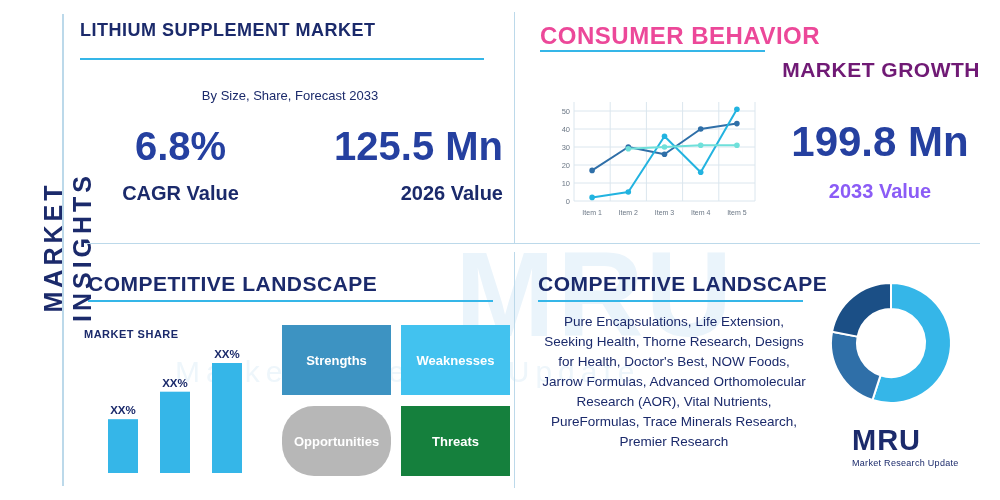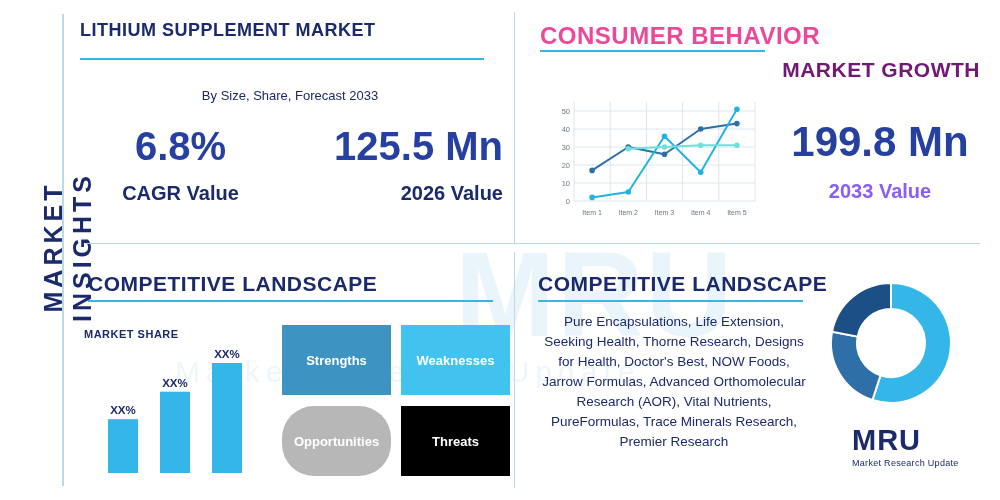--- a/index.html
+++ b/index.html
@@ -213,21 +213,21 @@
           <text x="75" y="41.69565217391305" text-anchor="middle" font-size="11.5" font-weight="bold" fill="#1b2a6b" font-family="&quot;Liberation Sans&quot;, sans-serif">XX%</text>
           <text x="127" y="13" text-anchor="middle" font-size="11.5" font-weight="bold" fill="#1b2a6b" font-family="&quot;Liberation Sans&quot;, sans-serif">XX%</text>
         </g>
     </svg>
   </div>
 
   <div class="swot">
     <div class="swot-cell" id="swot0" style="left: 0px; top: 0px; background: rgb(61, 147, 194);">Strengths</div>
     <div class="swot-cell" id="swot1" style="left: 119px; top: 0px; background: rgb(66, 194, 239);">Weaknesses</div>
     <div class="swot-cell" id="swot2" style="left: 0px; top: 81px; background: rgb(183, 183, 183); border-radius: 32px;">Opportunities</div>
-    <div class="swot-cell" id="swot3" style="left: 119px; top: 81px; background: #000000;">Threats</div>
+    <div class="swot-cell" id="swot3" style="left: 119px; top: 81px; background: #15803d;">Threats</div>
   </div>
 
   <div class="cl2-title">COMPETITIVE LANDSCAPE</div>
   <div class="cl2-underline"></div>
   <div class="companies">Pure Encapsulations, Life Extension, Seeking Health, Thorne Research, Designs for Health, Doctor's Best, NOW Foods, Jarrow Formulas, Advanced Orthomolecular Research (AOR), Vital Nutrients, PureFormulas, Trace Minerals Research, Premier Research</div>
 
   <div class="donut">
     <svg width="130" height="130" viewBox="0 0 130 130">
       <g id="donut-slices">
           <path d="M65 5 A60 60 0 1 1 46.458980337503135 122.0633909777092 L54.493422191251774 97.33592155403522 A34 34 0 1 0 65 31 Z" fill="#35b6e8" stroke="#ffffff" stroke-width="2"></path>

